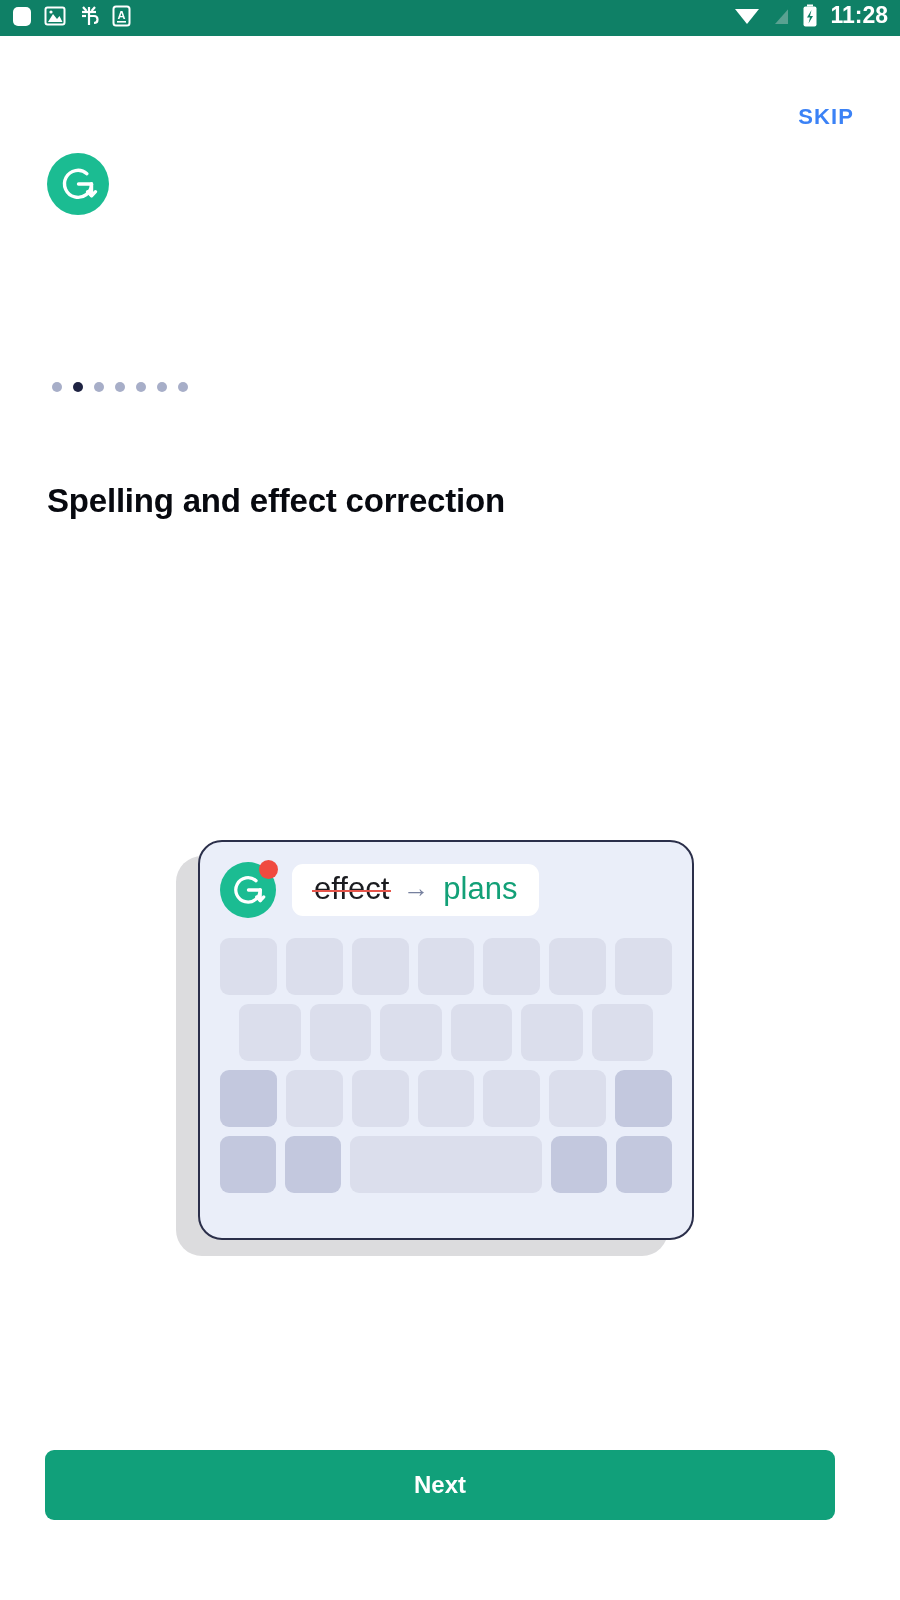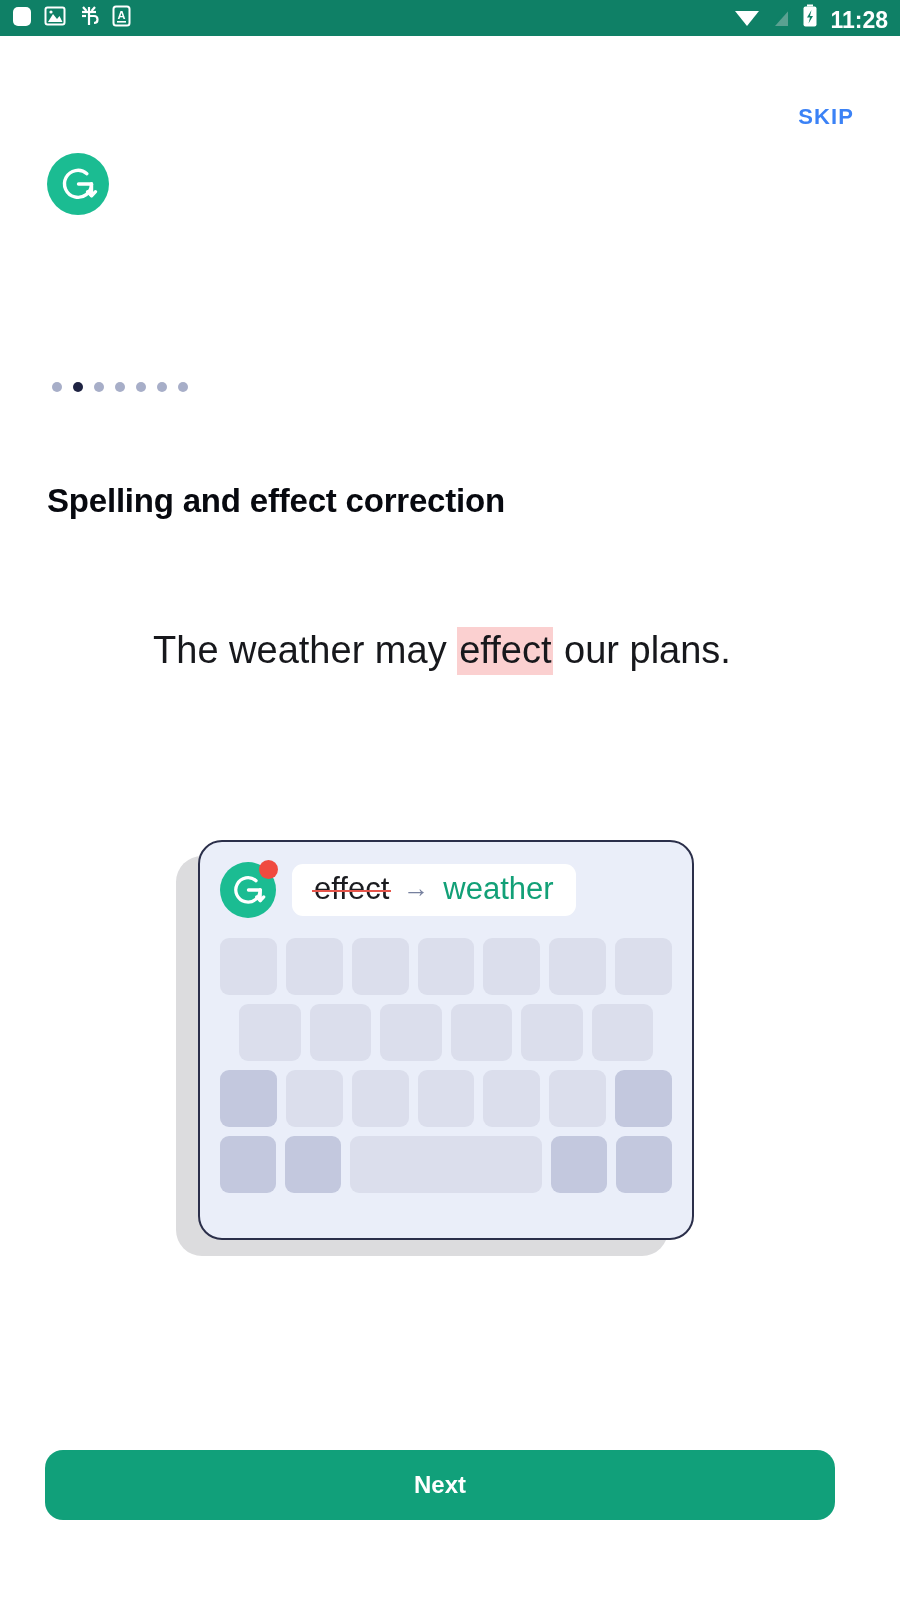--- a/index.html
+++ b/index.html
@@ -12,21 +12,21 @@
   .screen { position:relative; width:900px; height:1600px; background:#fff; }
 
   
   .statusbar {
     position:absolute; top:0; left:0; width:900px; height:36px;
     background:#0f8066;
     display:flex; align-items:center;
     padding:0 12px;
   }
   .sb-left { display:flex; align-items:center; gap:12px; }
-  .sb-right { display:flex; align-items:flex-end; gap:10px; margin-left:auto; }
+  .sb-right { display:flex; align-items:flex-start; gap:10px; margin-left:auto; }
   .sb-ico { display:block; }
   .sb-time {
     color:#ffffff; font-size:23px; font-weight:bold;
     letter-spacing:0px; line-height:1; margin-left:2px;
   }
 
   
   .skip {
     position:absolute; right:46px; top:104px;
     color:#3b82f6; font-size:22px; font-weight:bold;
@@ -100,21 +100,21 @@
   .kb-row.r2 { padding-left:19px; padding-right:19px; }
   .key { height:57px; border-radius:9px; background:#dbdeec; flex:1 1 0; }
   .key.dark { background:#c3c8de; }
   .key.space { flex:3.4 1 0; }
   .kb-row.r4 .key { height:57px; }
 
   
   .next-btn {
     position:absolute; left:45px; top:1450px;
     width:790px; height:70px;
-    background:#11a07a; border:none; border-radius:18px;
+    background:#11a07a; border:none; border-radius:9px;
     color:#ffffff; font-size:24px; font-weight:bold;
     font-family:"Liberation Sans", sans-serif;
     cursor:pointer;
   }
 </style>
 </head>
 <body>
 
 <div class="screen">
 
@@ -190,41 +190,40 @@
     <span class="dot active"></span>
     <span class="dot"></span>
     <span class="dot"></span>
     <span class="dot"></span>
     <span class="dot"></span>
     <span class="dot"></span>
   </div>
 
   <h1 class="headline">Spelling and effect correction</h1>
 
-  <p class="sentence"><span>The weather may </span><span class="hl-bad">effect</span><span> our plans.</span></p>
 
   <div class="kb-wrap">
     <div class="kb-shadow"></div>
     <div class="kb-card">
 
       <div class="kb-suggest">
         <div class="kb-logo">
           <svg width="56" height="56" viewBox="0 0 62 62">
             <circle cx="31" cy="31" r="31" fill="#1bbc92"></circle>
             <path d="M44.5 31 A13.5 13.5 0 1 1 39.9 20.7" fill="none" stroke="#ffffff" stroke-width="3.6" stroke-linecap="round"></path>
             <path d="M44.5 31 L31.5 31" fill="none" stroke="#ffffff" stroke-width="3.6" stroke-linecap="round"></path>
             <path d="M44.5 31 L44.5 42.5" fill="none" stroke="#ffffff" stroke-width="3.6" stroke-linecap="round"></path>
             <path d="M40.6 38.7 L44.6 42.8 L48.5 38.7" fill="none" stroke="#ffffff" stroke-width="3.6" stroke-linecap="round" stroke-linejoin="round"></path>
           </svg>
           <span class="badge"></span>
         </div>
         <div class="kb-pill">
           <span class="kb-from">effect</span>
           <span class="kb-arrow">→</span>
-          <span class="kb-to">weather</span>
+          <span class="kb-to">plans</span>
         </div>
       </div>
 
       <div class="kb-rows">
         <div class="kb-row r1">
           <span class="key"></span>
           <span class="key"></span>
           <span class="key"></span>
           <span class="key"></span>
           <span class="key"></span>

